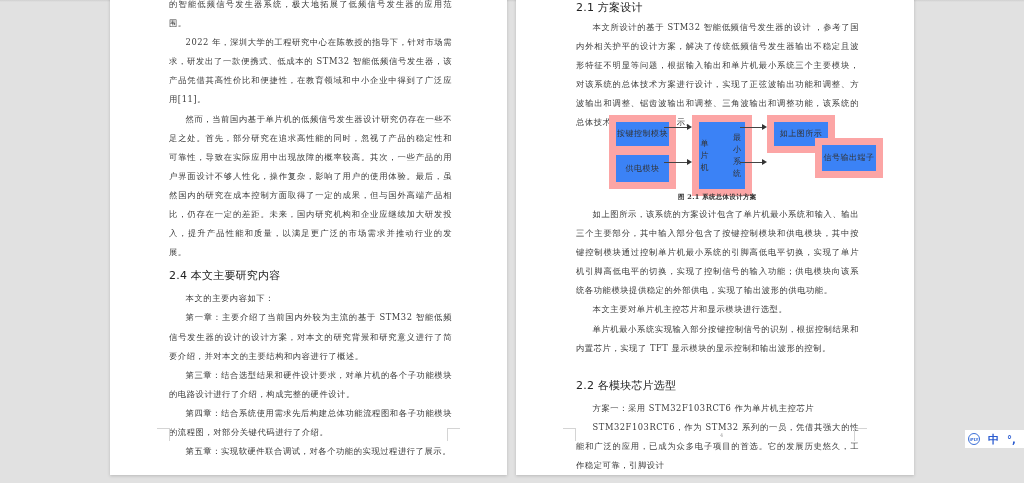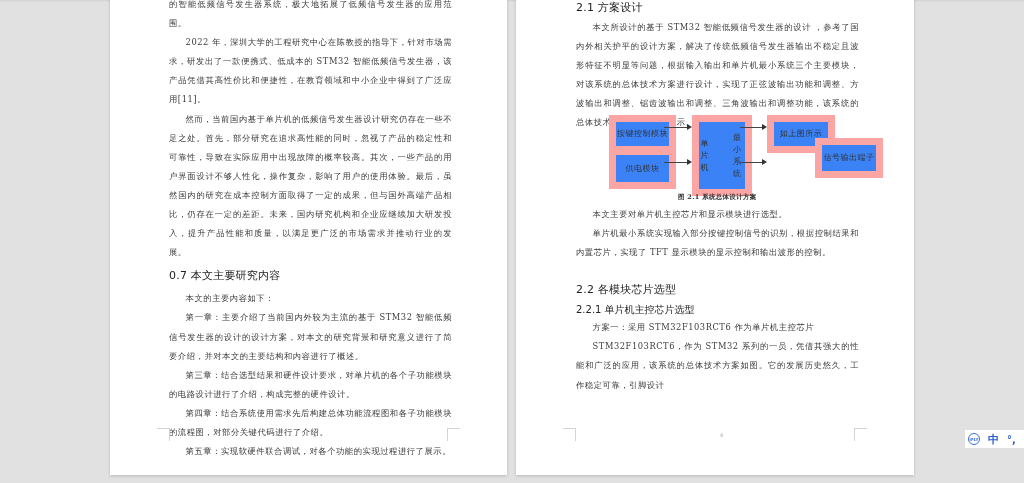--- a/index.html
+++ b/index.html
@@ -53,21 +53,21 @@
 <body>
 
 <div class="topshadow"></div>
 
 <div class="page" id="page-left">
   <div class="content" style="left:59px; top:5px; width:283px;">
     <p class="para cont">的智能低频信号发生器系统，极大地拓展了低频信号发生器的应用范围。</p>
     <p class="para">2022 年，深圳大学的工程研究中心在陈教授的指导下，针对市场需求，研发出了一款便携式、低成本的 STM32 智能低频信号发生器，该产品凭借其高性价比和便捷性，在教育领域和中小企业中得到了广泛应用[11]。</p>
     <p class="para">然而，当前国内基于单片机的低频信号发生器设计研究仍存在一些不足之处。首先，部分研究在追求高性能的同时，忽视了产品的稳定性和可靠性，导致在实际应用中出现故障的概率较高。其次，一些产品的用户界面设计不够人性化，操作复杂，影响了用户的使用体验。最后，虽然国内的研究在成本控制方面取得了一定的成果，但与国外高端产品相比，仍存在一定的差距。未来，国内研究机构和企业应继续加大研发投入，提升产品性能和质量，以满足更广泛的市场需求并推动行业的发展。</p>
     <div style="height:5px"></div>
-    <p class="h2" style="margin:1px 0 6px 0;">0.7 本文主要研究内容</p>
+    <p class="h2" style="margin:1px 0 6px 0;">2.4 本文主要研究内容</p>
     <p class="para">本文的主要内容如下：</p>
     <p class="para">第一章：主要介绍了当前国内外较为主流的基于 STM32 智能低频信号发生器的设计的设计方案，对本文的研究背景和研究意义进行了简要介绍，并对本文的主要结构和内容进行了概述。</p>
     <p class="para">第三章：结合选型结果和硬件设计要求，对单片机的各个子功能模块的电路设计进行了介绍，构成完整的硬件设计。</p>
     <p class="para">第四章：结合系统使用需求先后构建总体功能流程图和各子功能模块的流程图，对部分关键代码进行了介绍。</p>
     <p class="para">第五章：实现软硬件联合调试，对各个功能的实现过程进行了展示。</p>
 
   </div>
   <div class="corner l" style="left:47px; top:438px;"></div>
   <div class="corner r" style="left:337px; top:438px;"></div>
   <div class="pnum" style="left:203px; top:442px;">3</div>
@@ -95,26 +95,26 @@
     <div class="arrow-head" style="left:171px; top:169px;"></div>
     <div class="arrow-line" style="left:224px; top:137px; width:22px;"></div>
     <div class="arrow-head" style="left:246px; top:134px;"></div>
     <div class="arrow-line" style="left:224px; top:172px; width:22px;"></div>
     <div class="arrow-head" style="left:246px; top:169px;"></div>
 
     <div class="caption" style="left:162px; top:203px;">图 2.1  系统总体设计方案</div>
   </div>
 
   <div class="content" style="left:60px; top:215px; width:283px;">
+    <p class="para">如上图所示，该系统的方案设计包含了单片机最小系统和输入、输出三个主要部分，其中输入部分包含了按键控制模块和供电模块，其中按键控制模块通过控制单片机最小系统的引脚高低电平切换，实现了单片机引脚高低电平的切换，实现了控制信号的输入功能；供电模块向该系统各功能模块提供稳定的外部供电，实现了输出波形的供电功能。</p>
     <p class="para">本文主要对单片机主控芯片和显示模块进行选型。</p>
     <p class="para">单片机最小系统实现输入部分按键控制信号的识别，根据控制结果和内置芯片，实现了 TFT 显示模块的显示控制和输出波形的控制。</p>
     <p class="h2" style="margin:20px 0 6px 0;">2.2 各模块芯片选型</p>
-    <p class="h3" style="margin:0 0 1px 0;">2.2.1  单片机主控芯片选型</p>
     <p class="para">方案一：采用 STM32F103RCT6 作为单片机主控芯片</p>
-    <p class="para">STM32F103RCT6，作为 STM32 系列的一员，凭借其强大的性能和广泛的应用，该系统的总体技术方案如图。它的发展历史悠久，工作稳定可靠，引脚设计</p>
+    <p class="para">STM32F103RCT6，作为 STM32 系列的一员，凭借其强大的性能和广泛的应用，已成为众多电子项目的首选。它的发展历史悠久，工作稳定可靠，引脚设计</p>
   </div>
 
   <div class="corner l" style="left:47px; top:438px;"></div>
   <div class="corner r" style="left:338px; top:438px;"></div>
   <div class="pnum" style="left:204px; top:442px;">4</div>
 </div>
 
 <div class="ime">
   <div class="ime-logo">iFLY</div>
   <span class="ime-lang">中</span>

